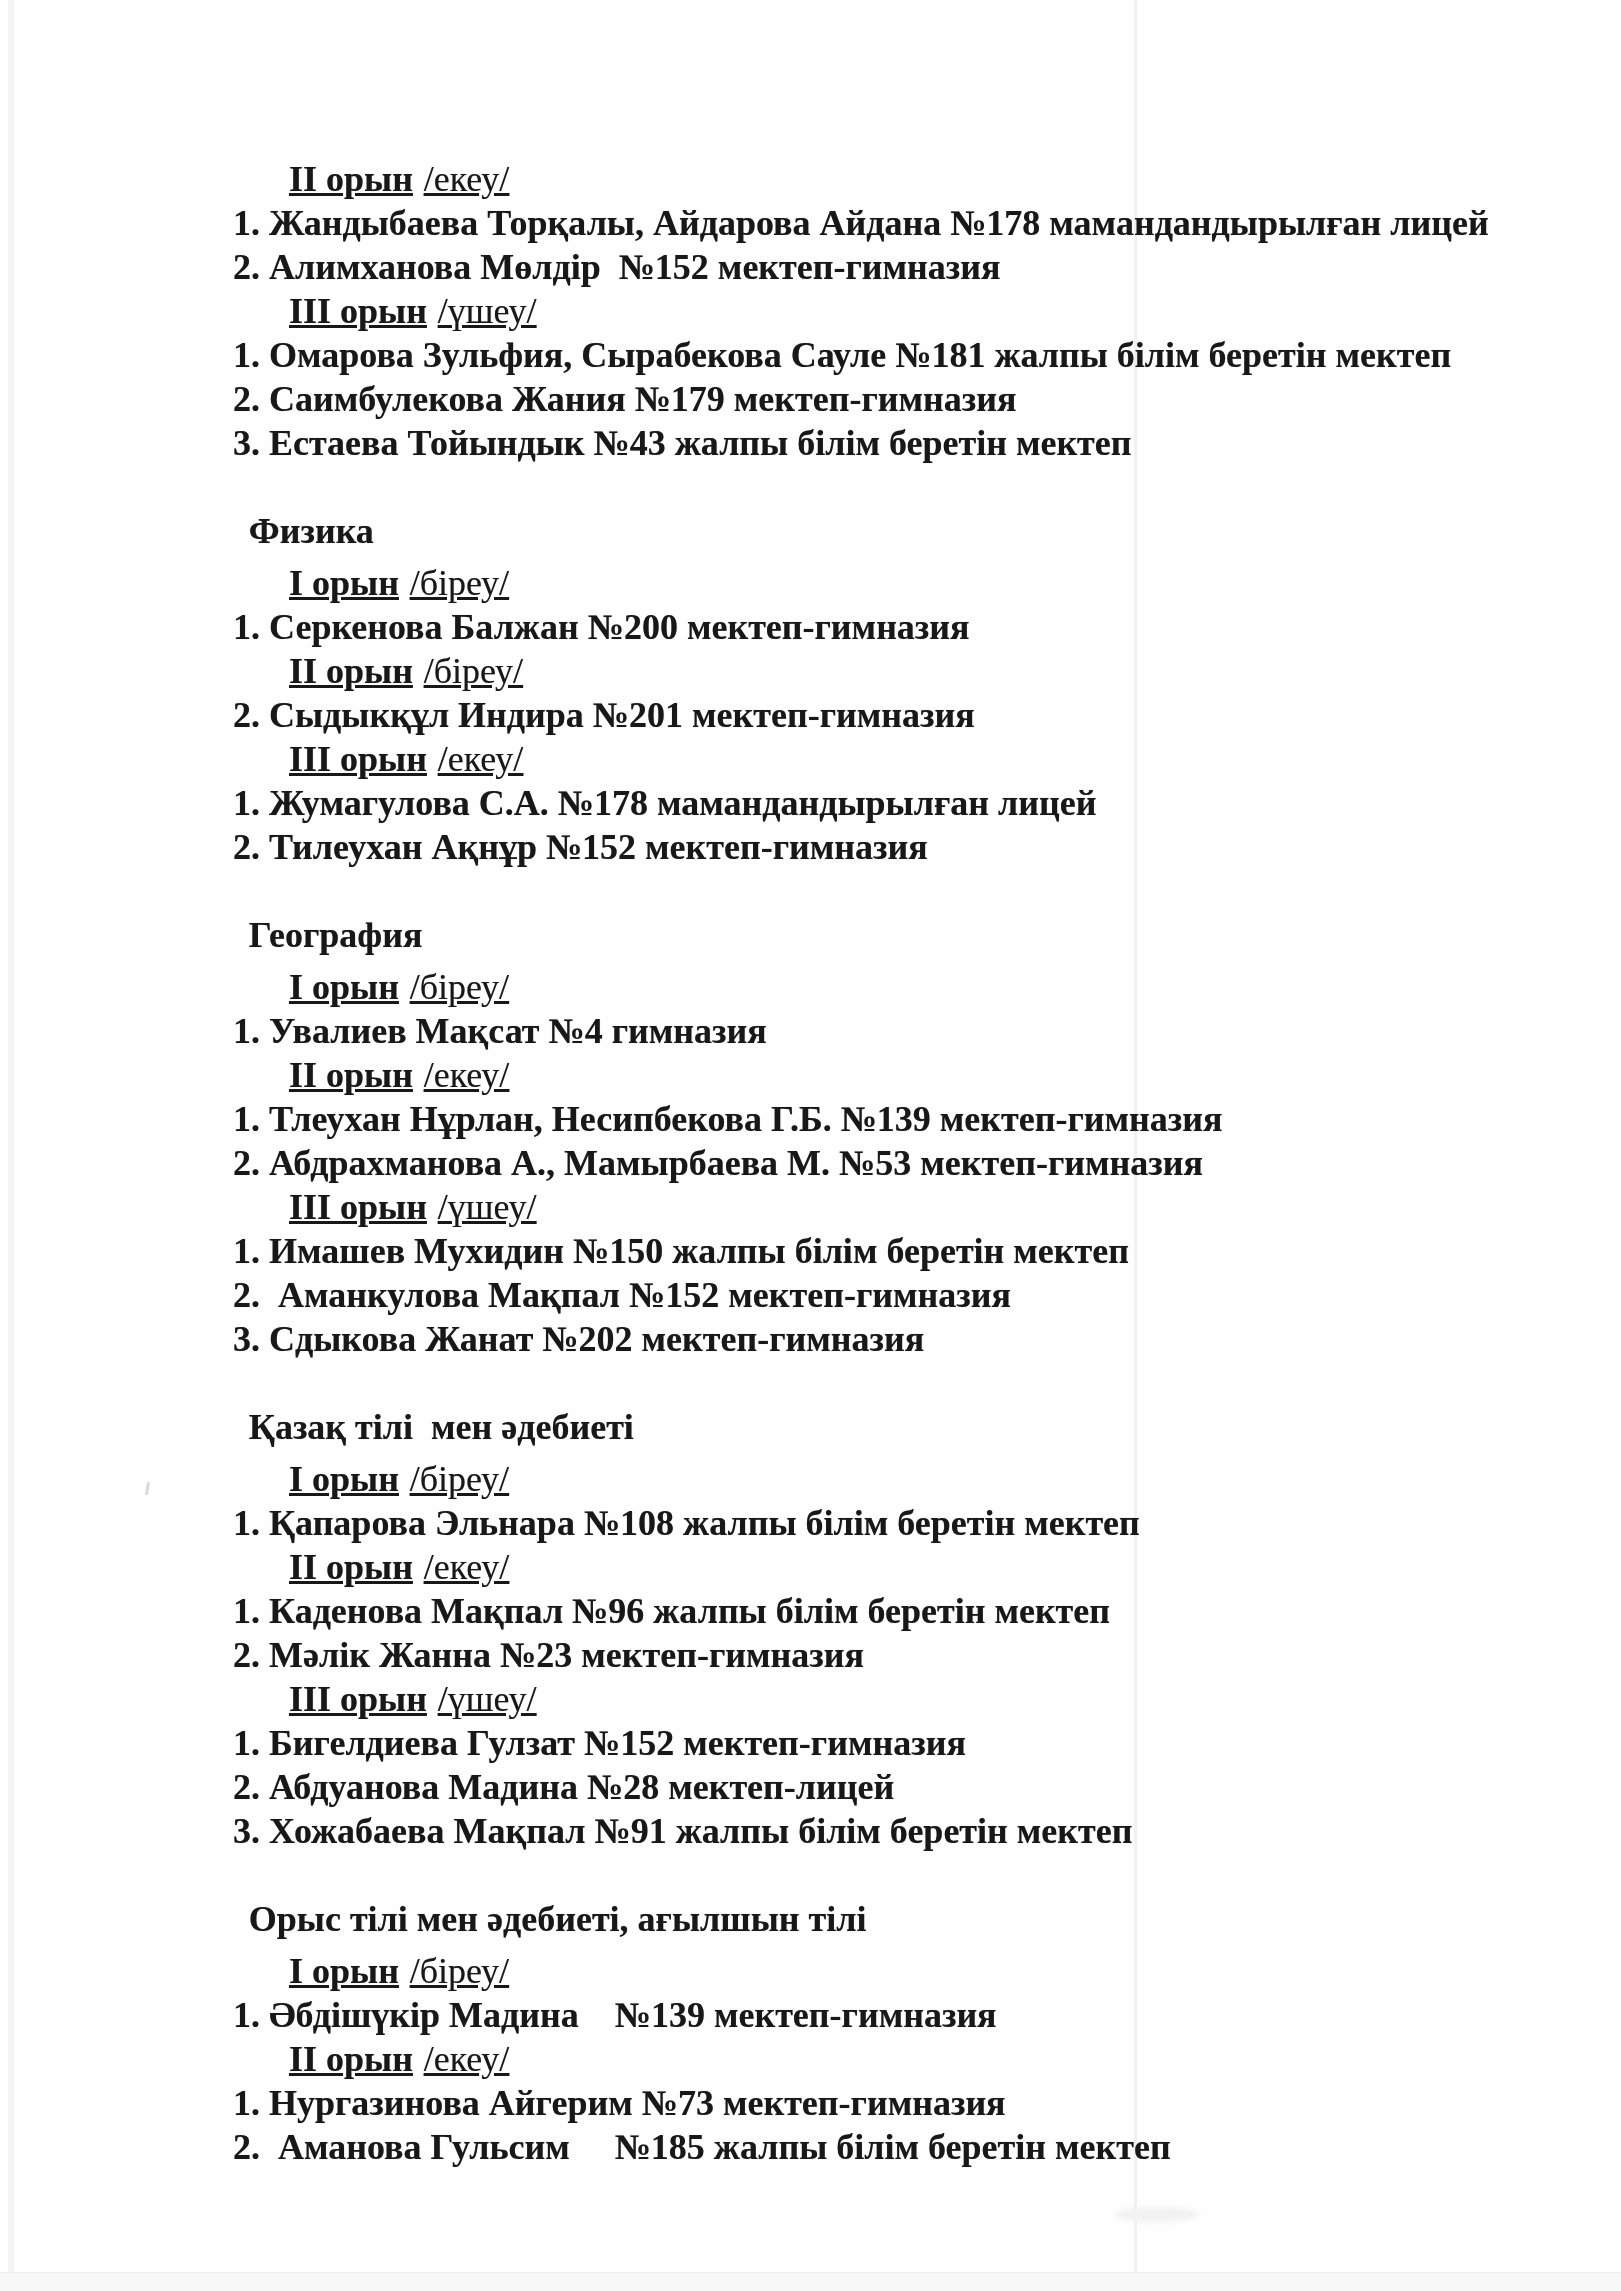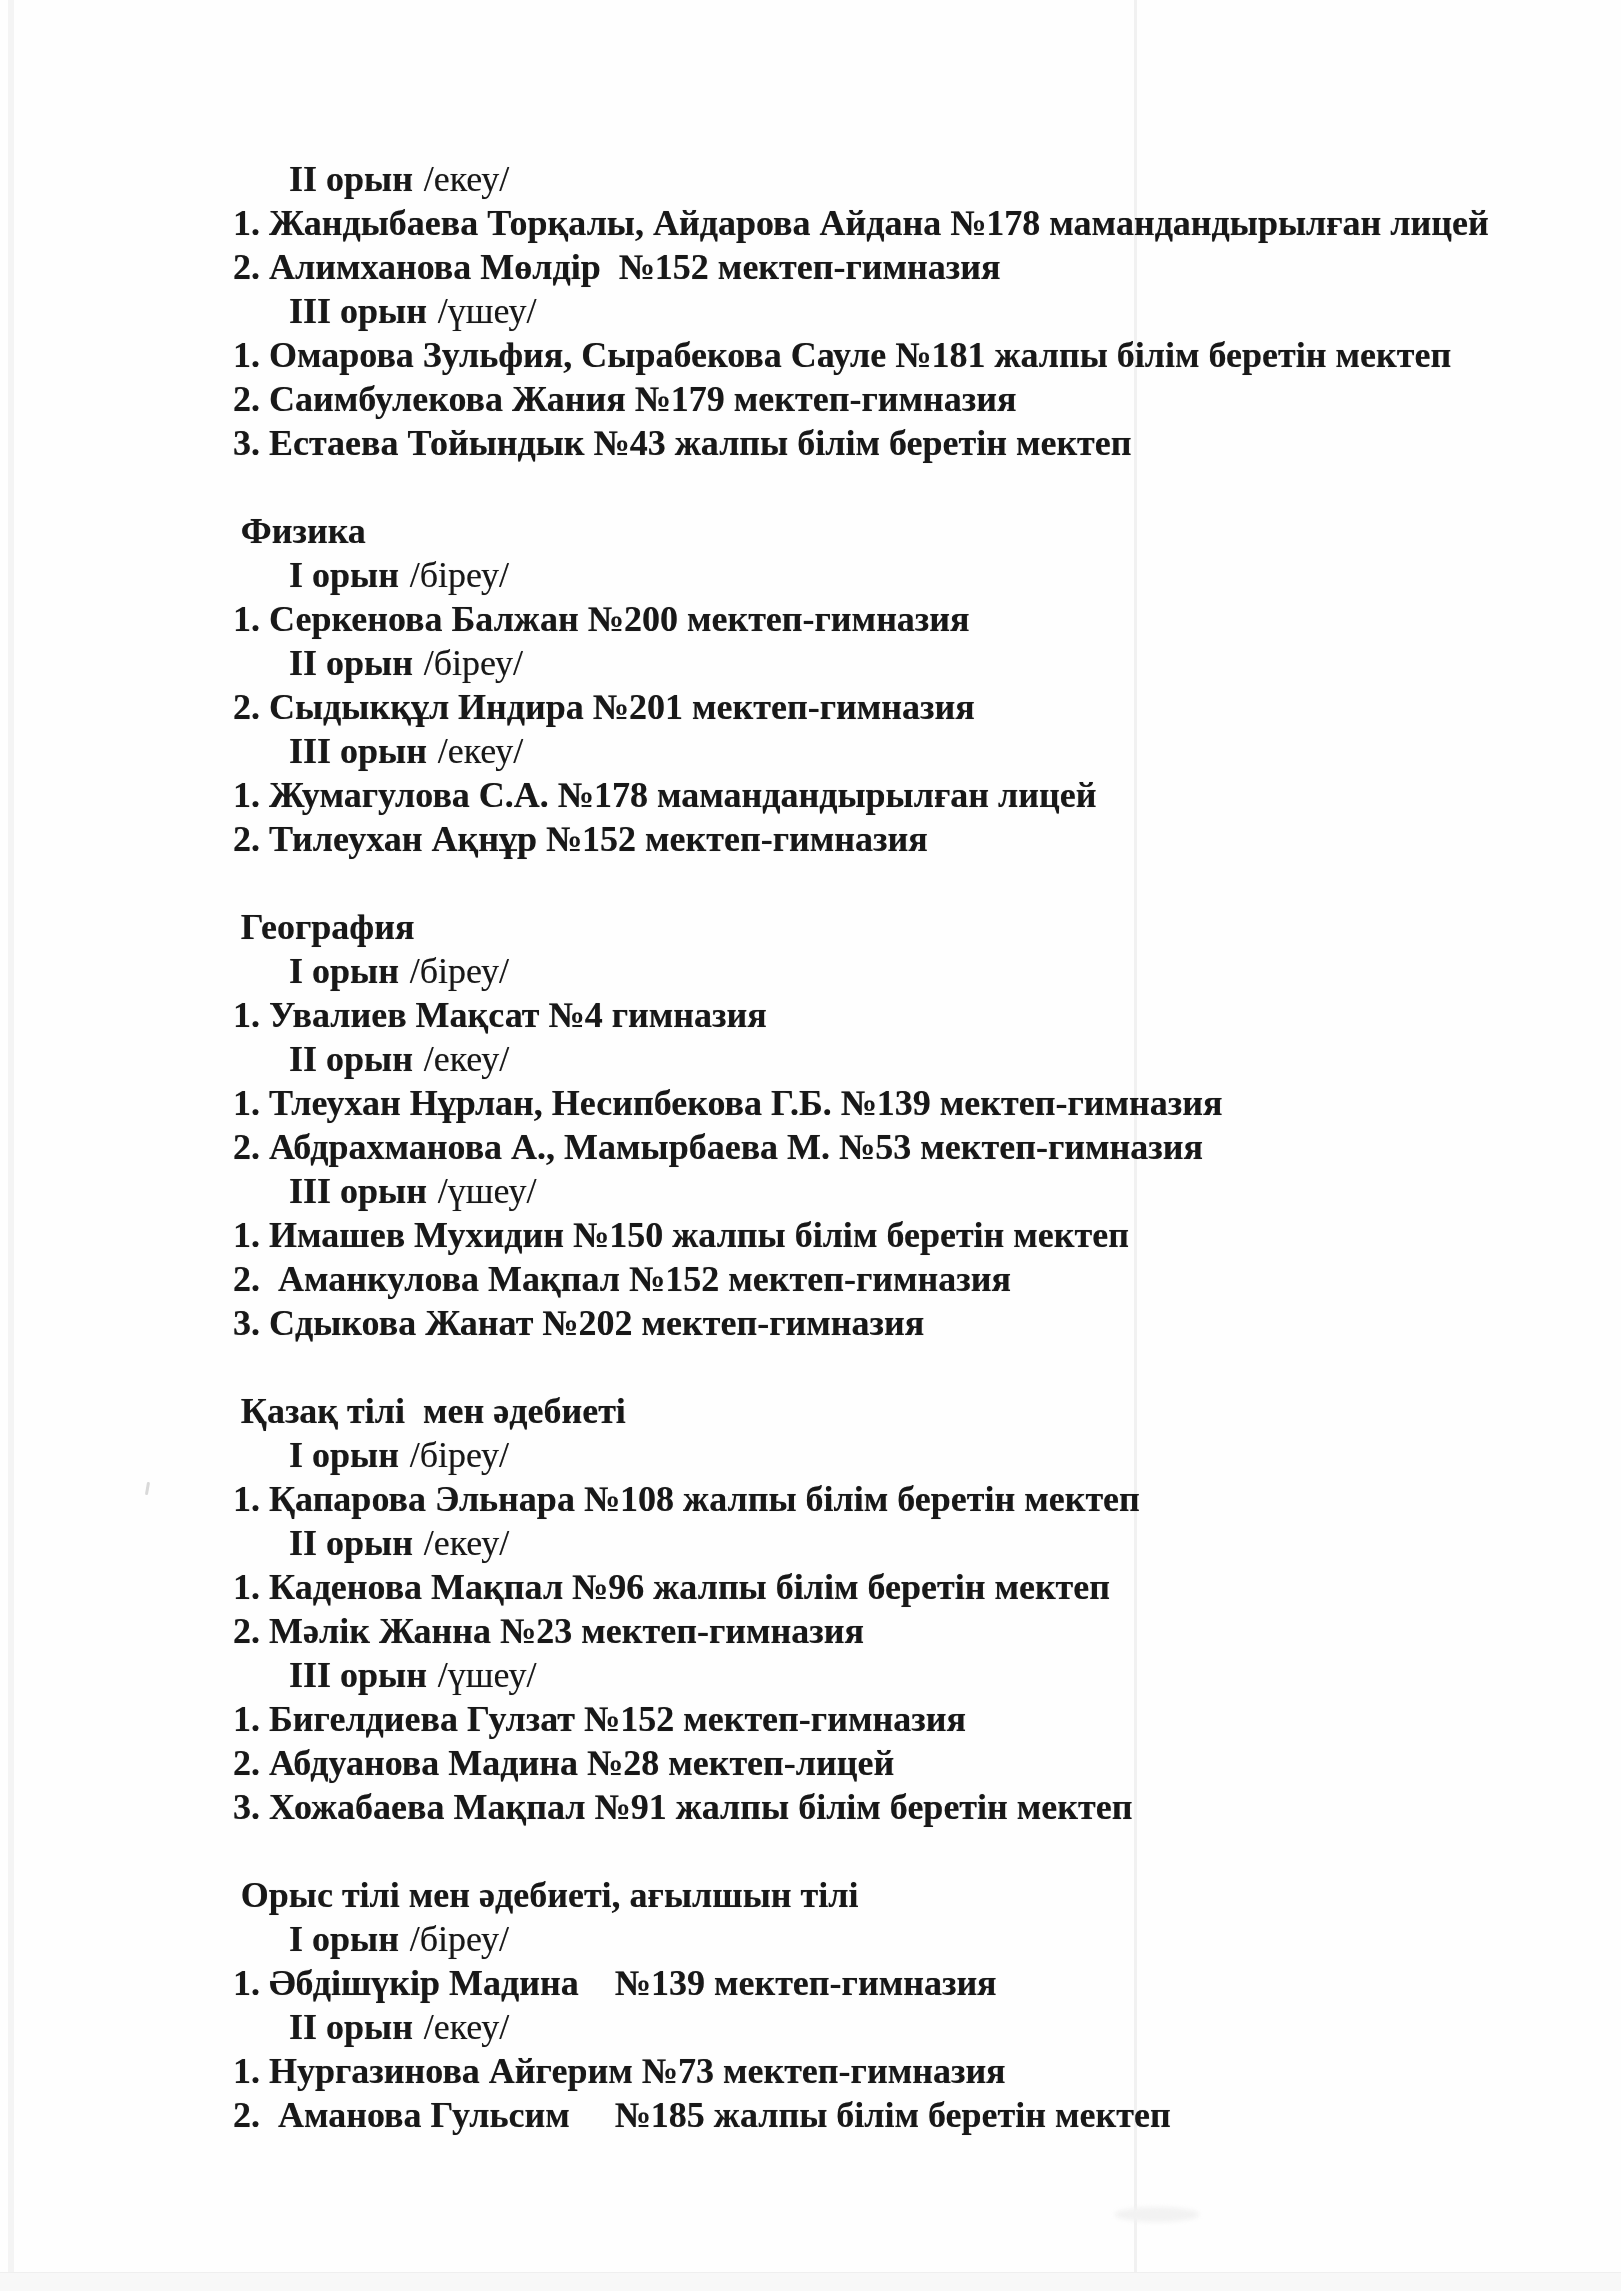--- a/index.html
+++ b/index.html
@@ -40,26 +40,27 @@
   
   .content{
     position:absolute;left:233px;top:157px;width:1323px;
     font-size:36px;line-height:44px;
     white-space:pre-wrap;
     text-shadow:0 0 0.7px rgba(0,0,0,0.45);
   }
   .block{margin:0;}
   .block + .block{margin-top:44px;}
   .subject-heading{
-    margin:0;padding-left:7.8px;
+    margin:8px;padding-left:7.8px;
     font-size:36px;line-height:44px;font-weight:bold;
   }
   .place-line{
     padding-left:56px;
     font-weight:bold;
+    text-decoration:underline;
   }
   .place-count{
     font-weight:normal;
     margin-left:10.8px;
   }
   .winner-line{
     font-weight:bold;
   }
 </style>
 </head>

